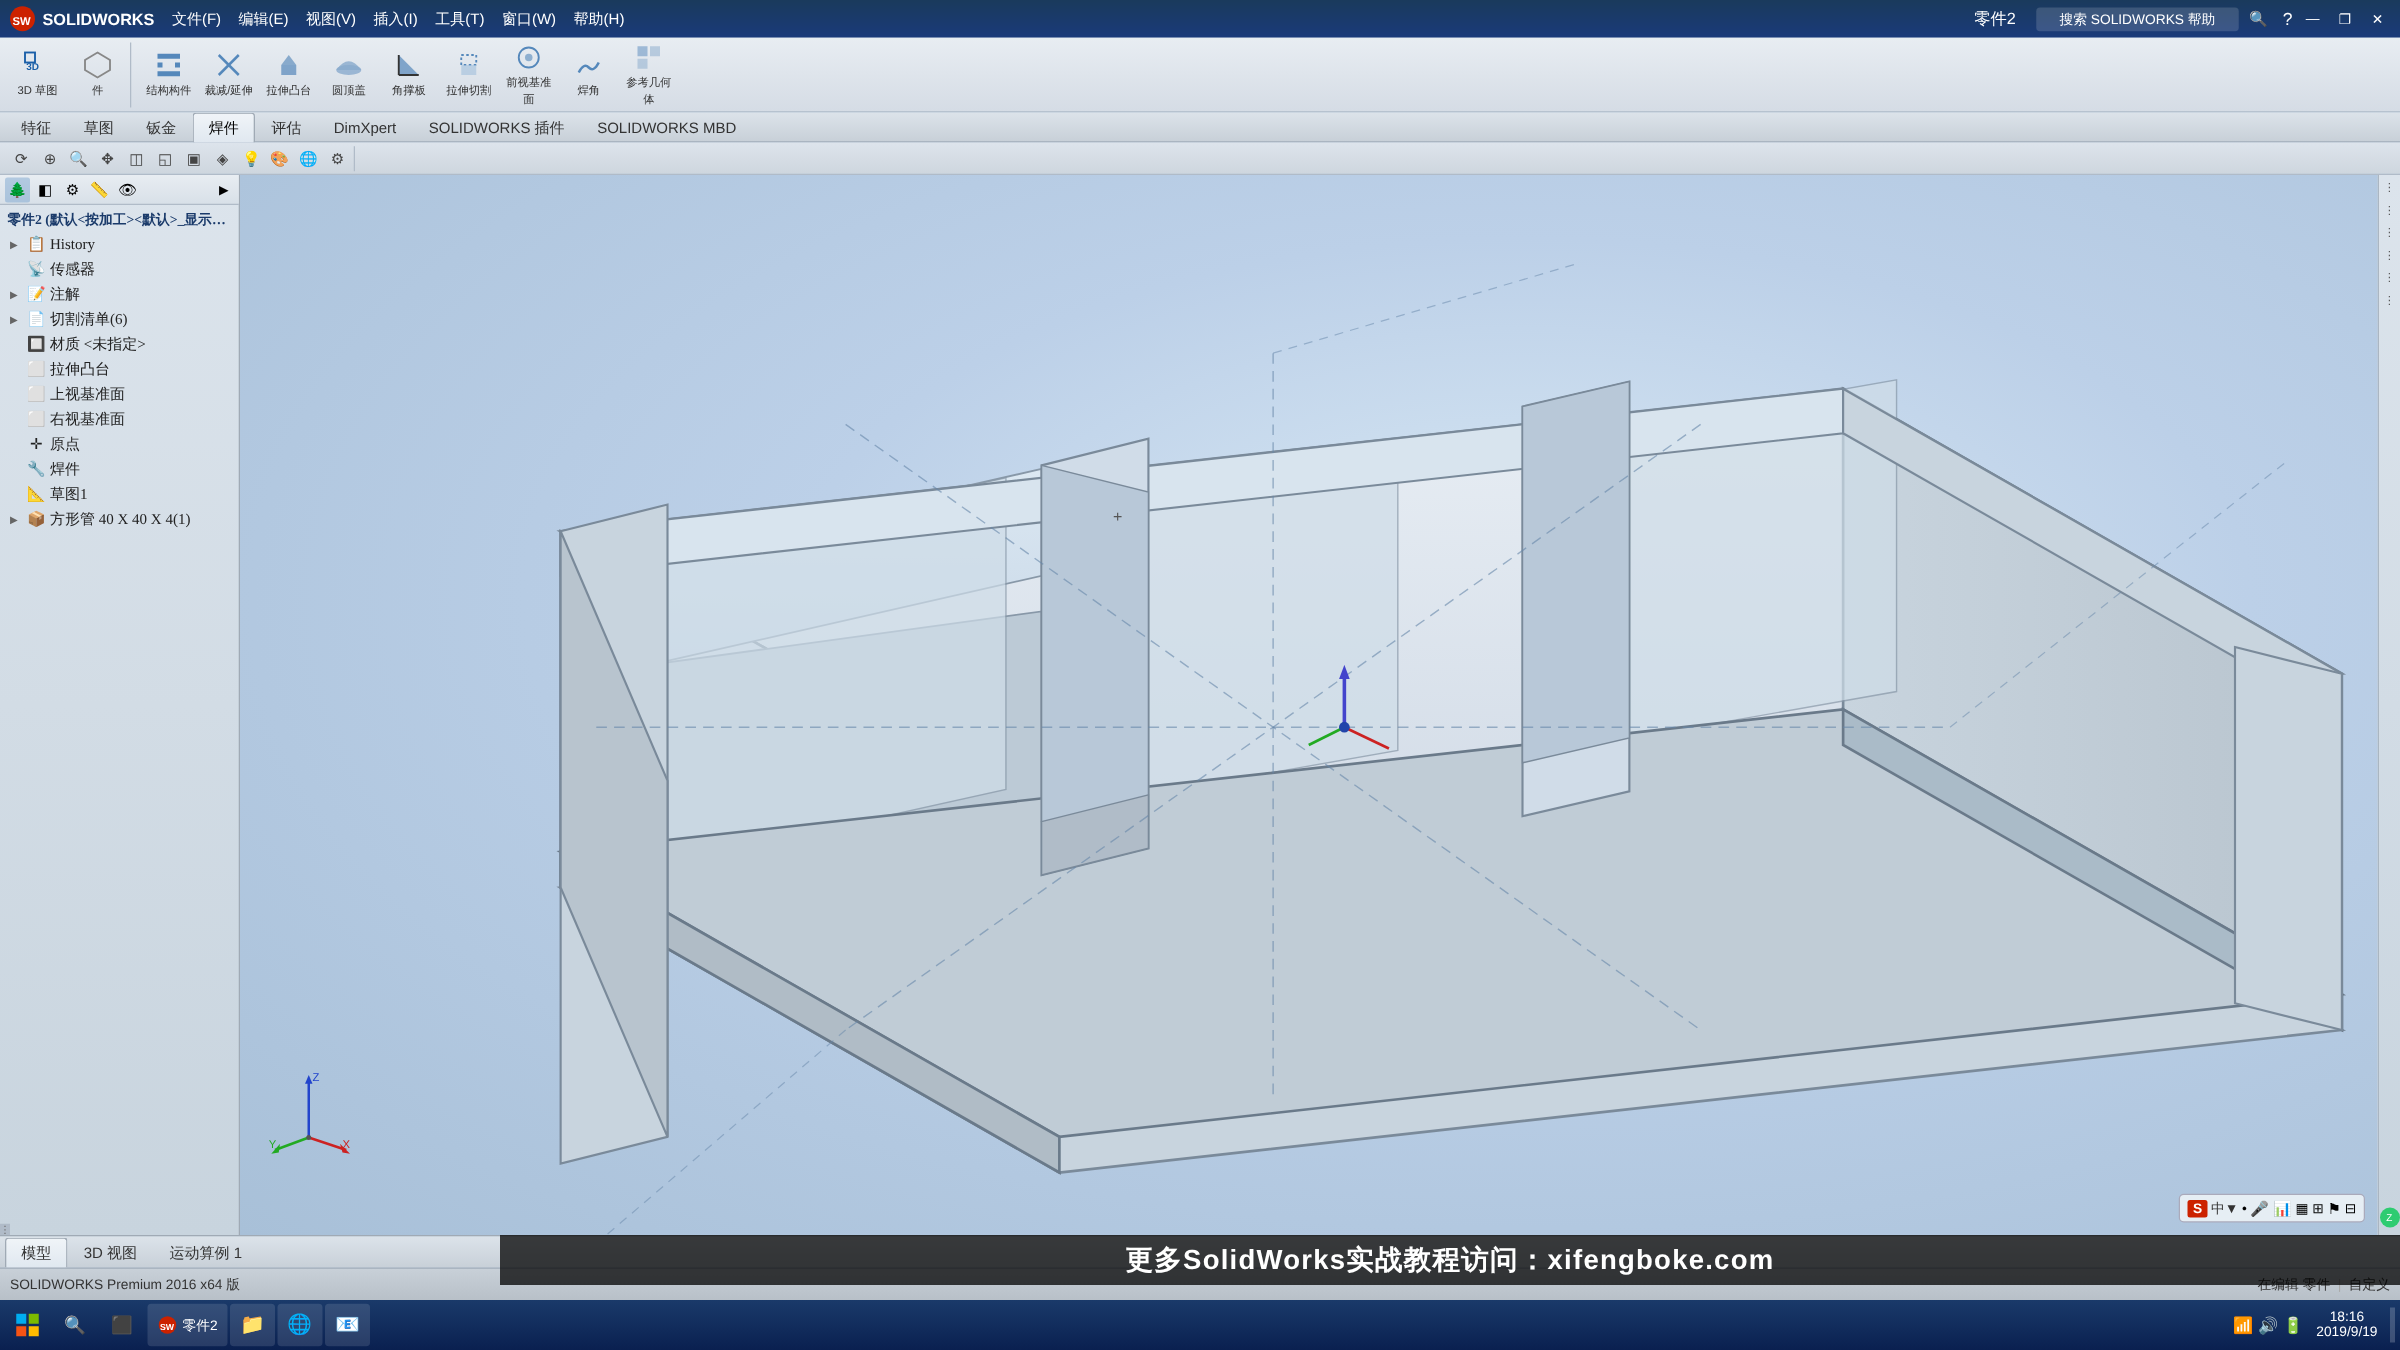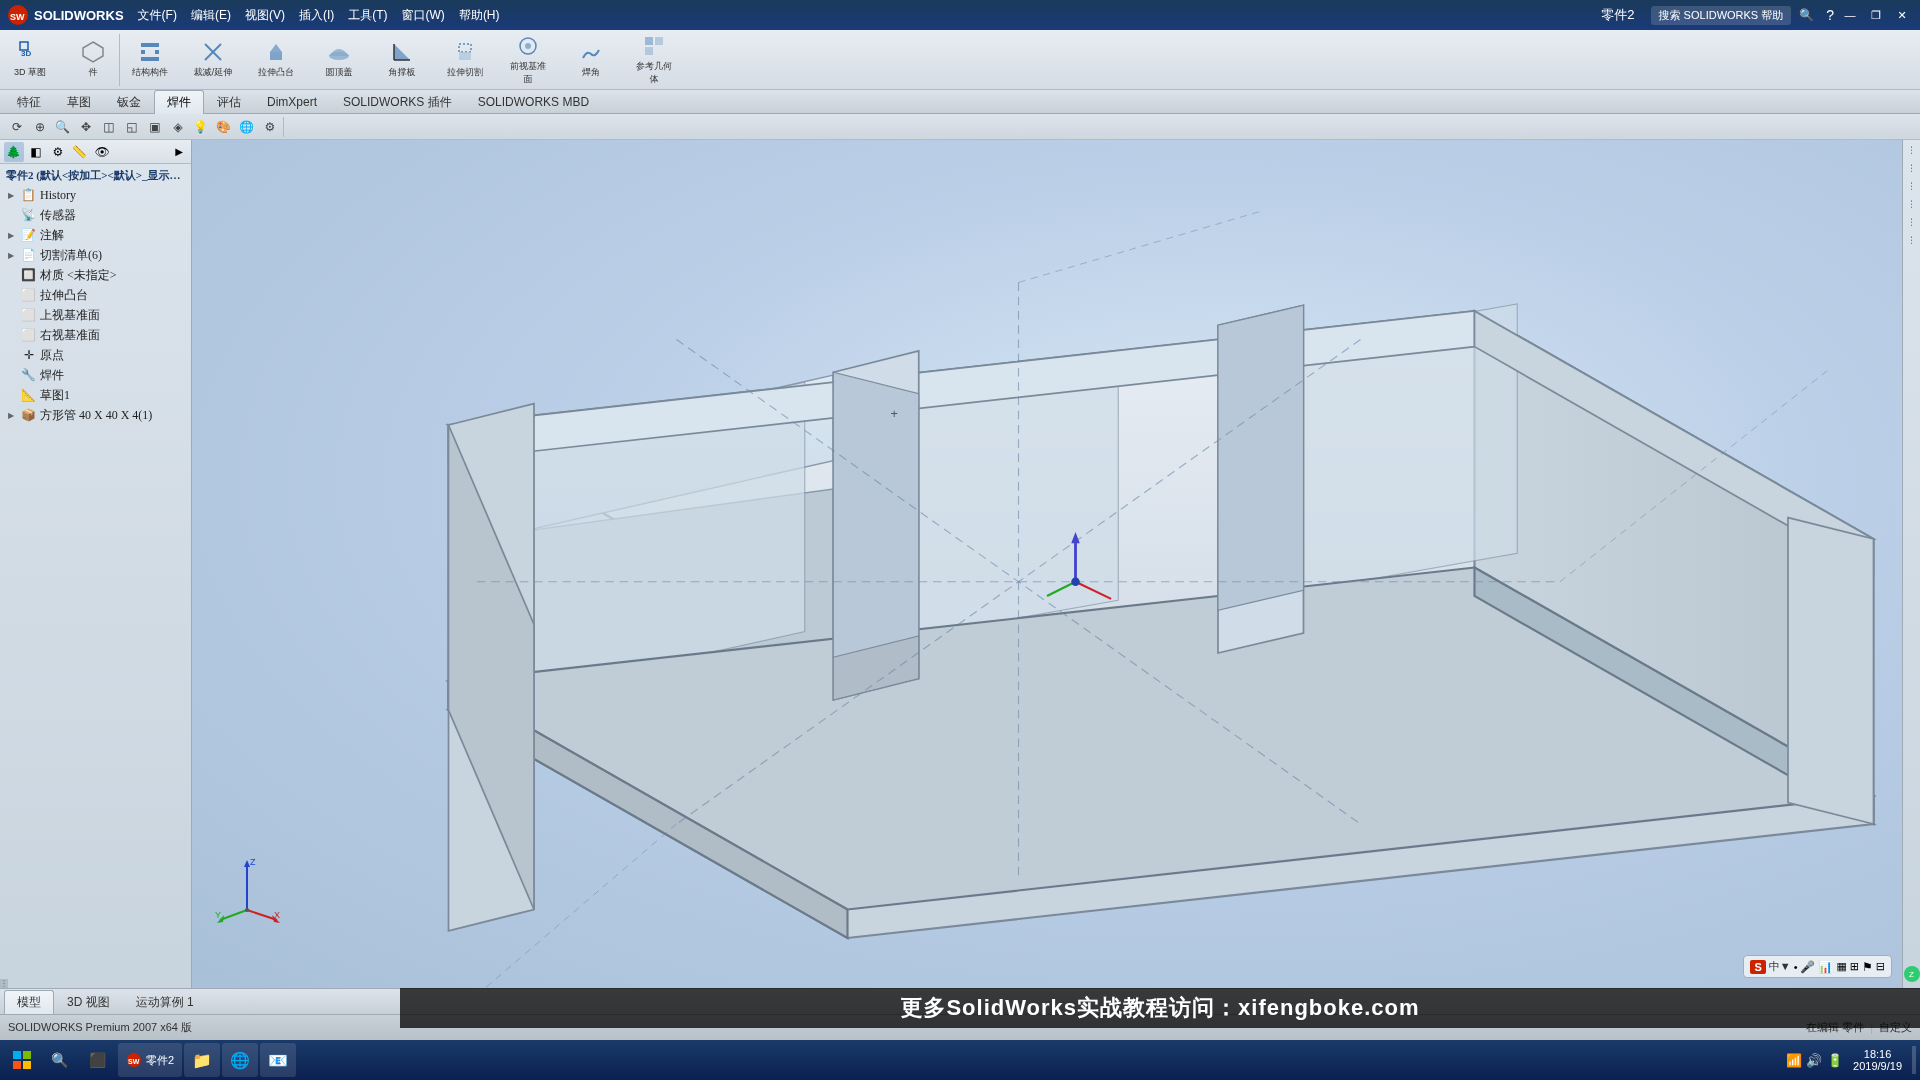--- a/index.html
+++ b/index.html
@@ -74,21 +74,21 @@
       background: linear-gradient(to bottom, #e8edf2, #d5dce5);
       border-bottom: 1px solid #b0bbc8;
       display: flex;
       align-items: center;
       padding: 2px 4px;
       gap: 4px;
     }
     .toolbar-group {
       display: flex;
       align-items: center;
-      gap: 19px;
+      gap: 4px;
       padding: 0 4px;
       border-right: 1px solid #b0bbc8;
     }
     .toolbar-group:last-child { border-right: none; }
     .tb-btn {
       display: flex;
       flex-direction: column;
       align-items: center;
       justify-content: center;
       width: 44px;
@@ -453,21 +453,21 @@
     <span>文件(F)</span>
     <span>编辑(E)</span>
     <span>视图(V)</span>
     <span>插入(I)</span>
     <span>工具(T)</span>
     <span>窗口(W)</span>
     <span>帮助(H)</span>
   </div>
   <div class="title-right">
     <span style="font-size:13px;margin-right:8px;">零件2</span>
-    <span style="font-size:11px; background:rgba(255,255,255,0.15); padding:2px 8px; border-radius:3px;">搜索 SOLIDWORKS 帮助</span>
+    <span style="font-size:11px; background:rgba(255,255,255,0.15); padding:2px 19px; border-radius:3px;">搜索 SOLIDWORKS 帮助</span>
     <span style="font-size:12px;">🔍</span>
     <span style="font-size:14px; margin:0 4px;">?</span>
   </div>
   <div class="window-controls">
     <span>—</span>
     <span>❐</span>
     <span class="close-btn">✕</span>
   </div>
 </div>
 
@@ -814,21 +814,21 @@
 
 </div>
 
 <div id="bottom-tabs">
   <div class="bottom-tab active">模型</div>
   <div class="bottom-tab">3D 视图</div>
   <div class="bottom-tab">运动算例 1</div>
 </div>
 
 <div id="statusbar">
-  <span>SOLIDWORKS Premium 2007 x64 版</span>
+  <span>SOLIDWORKS Premium 2016 x64 版</span>
   <div class="status-right">
     <span>在编辑 零件</span>
     <span style="color:#aaa;">|</span>
     <span>自定义</span>
   </div>
 </div>
 
 <div id="watermark">
   <span>更多SolidWorks实战教程访问：xifengboke.com</span>
 </div>

